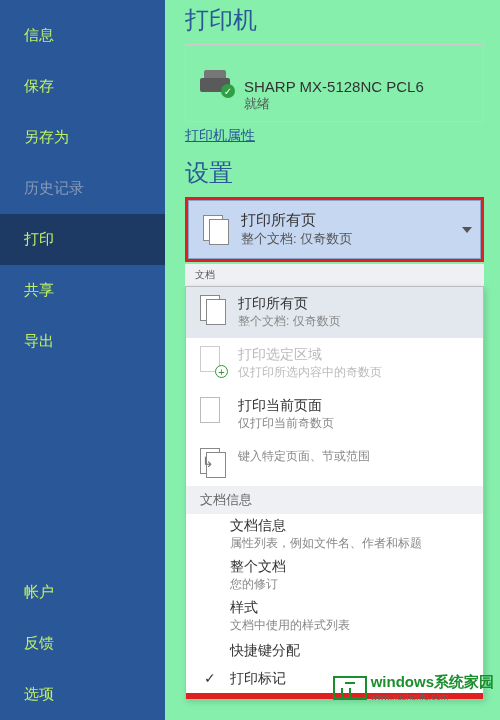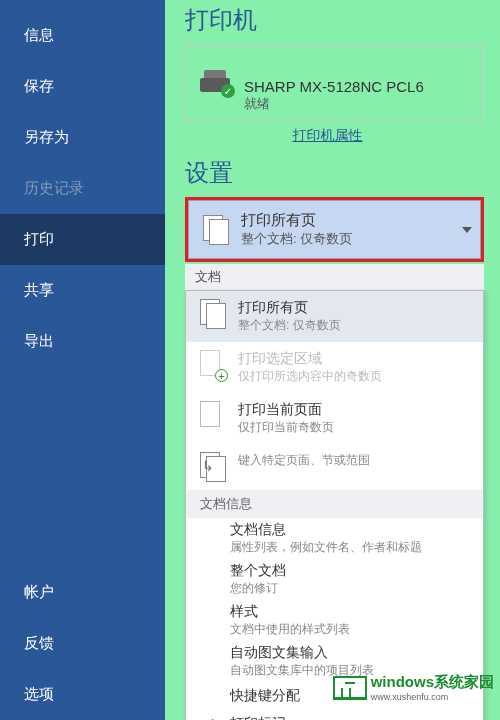--- a/index.html
+++ b/index.html
@@ -1,46 +1,46 @@
 <!DOCTYPE html>
 <html><head>
   <meta charset="utf-8">
   <style>
     * { margin: 0; padding: 0; box-sizing: border-box; font-family: "Microsoft YaHei", sans-serif; }
     body { width: 500px; height: 720px; overflow: hidden; background: #fff; position: relative; }
     .container { display: flex; height: 100%; }
     .sidebar { width: 165px; background: #2a5797; color: #fff; display: flex; flex-direction: column; padding-top: 10px; }
-    .sidebar-item { padding: 16px 24px; font-size: 15px; cursor: pointer; color: #ffffff; }
+    .sidebar-item { padding: 16px 24px; font-size: 15px; cursor: pointer; color: #bef264; }
     .sidebar-item.active { background: #1c3a63; }
     .sidebar-item.muted { color: #869bb8; }
     .sidebar-spacer { flex: 1; }
     .main { flex: 1; padding: 0 16px 0 20px; background: #86efac; overflow: hidden; }
     .section-title { color: #2a5797; font-size: 24px; font-weight: 300; margin: 4px 0 8px 0; }
     .printer-box { border: 1px solid #ccc; padding: 8px 14px; display: flex; align-items: center; gap: 12px; margin-bottom: 4px; }
     .printer-icon { width: 32px; height: 26px; position: relative; }
     .printer-icon .body { width: 30px; height: 14px; background: #5a5a5a; border-radius: 2px; position: absolute; bottom: 4px; }
     .printer-icon .top { width: 22px; height: 8px; background: #777; position: absolute; top: 0; left: 4px; border-radius: 2px 2px 0 0; }
     .printer-icon .check { position: absolute; bottom: -2px; right: -3px; width: 14px; height: 14px; background: #2ea043; border-radius: 50%; display: flex; align-items: center; justify-content: center; color: #fff; font-size: 10px; }
     .printer-name { font-size: 15px; color: #333; margin-top: 25px; }
     .printer-status { font-size: 13px; color: #555; }
-    .link-row { text-align: center; margin: 4px 14px 12px 0; }
+    .link-row { text-align: left; margin: 4px 14px 12px 0; }
     .link { color: #2a5797; text-decoration: underline; font-size: 14px; cursor: pointer; }
     .redbox { border: 3px solid #e02020; position: relative; }
     .redbox-top { margin-bottom: 0; }
     .selected-dd { background: #c6d7f1; border: 1px solid #8aa4c8; padding: 10px 14px; display: flex; align-items: center; gap: 12px; position: relative; }
     .dd-arrow { position: absolute; right: 8px; top: 50%; transform: translateY(-50%); width: 0; height: 0; border-left: 5px solid transparent; border-right: 5px solid transparent; border-top: 6px solid #555; }
     .pages-icon { width: 26px; height: 30px; position: relative; }
     .pages-icon .sheet1 { position: absolute; width: 20px; height: 26px; background: #fff; border: 1px solid #888; top: 0; left: 0; }
     .pages-icon .sheet2 { position: absolute; width: 20px; height: 26px; background: #fff; border: 1px solid #888; top: 4px; left: 6px; }
     .pages-icon.single .sheet1 { border-color: #bbb; }
     .pages-icon.sel-plus .plus { position: absolute; bottom: -2px; right: -2px; width: 13px; height: 13px; border: 1.5px solid #3b8f3b; border-radius: 50%; display:flex; align-items:center; justify-content:center; color:#3b8f3b; font-size:11px; background:#fff; }
     .pages-icon.custom .arrow { position: absolute; font-size: 14px; color: #777; top: 6px; left: 2px; }
     .dd-text .title { font-size: 15px; color: #333; }
     .dd-text .sub { font-size: 13px; color: #555; }
-    .badge { background: #eef0f3; color: #555; font-size: 13px; padding: 4px 10px; margin-top: 2px; }
+    .badge { background: #eef0f3; color: #555; font-size: 10px; padding: 4px 10px; margin-top: 2px; }
     .dropdown-panel { border: 1px solid #bbb; background: #fff; box-shadow: 2px 2px 6px rgba(0,0,0,0.15); margin-top: 0; }
     .dd-option { display: flex; align-items: flex-start; gap: 12px; padding: 8px 14px; cursor: pointer; }
     .dd-option.highlight { background: #e3e8ef; }
     .dd-option .dd-text .title { font-size: 14px; color: #333; }
     .dd-option .dd-text .sub { font-size: 12px; color: #888; }
     .dd-option.disabled .title, .dd-option.disabled .sub { color: #bbb; }
     .dd-option.disabled .pages-icon .sheet1, .dd-option.disabled .pages-icon .sheet2 { border-color: #ccc; }
     .group-header { background: #eef0f3; color: #666; font-size: 13px; padding: 5px 14px; font-weight: 500; }
     .text-option { padding: 3px 14px 3px 44px; cursor: pointer; position: relative; }
     .text-option .title { font-size: 14px; color: #333; }
@@ -156,24 +156,20 @@
         <div class="sub">属性列表，例如文件名、作者和标题</div>
       </div>
       <div class="text-option">
         <div class="title">整个文档</div>
         <div class="sub">您的修订</div>
       </div>
       <div class="text-option">
         <div class="title">样式</div>
         <div class="sub">文档中使用的样式列表</div>
       </div>
-      <div class="text-option">
-        <div class="title">自动图文集输入</div>
-        <div class="sub">自动图文集库中的项目列表</div>
-      </div>
       <div class="text-option single">
         <div class="title">快捷键分配</div>
       </div>
 
       <div class="check-opt">
         <span class="tick">✓</span>
         <span>打印标记</span>
       </div>
 
       <div class="redbox-bottom">

